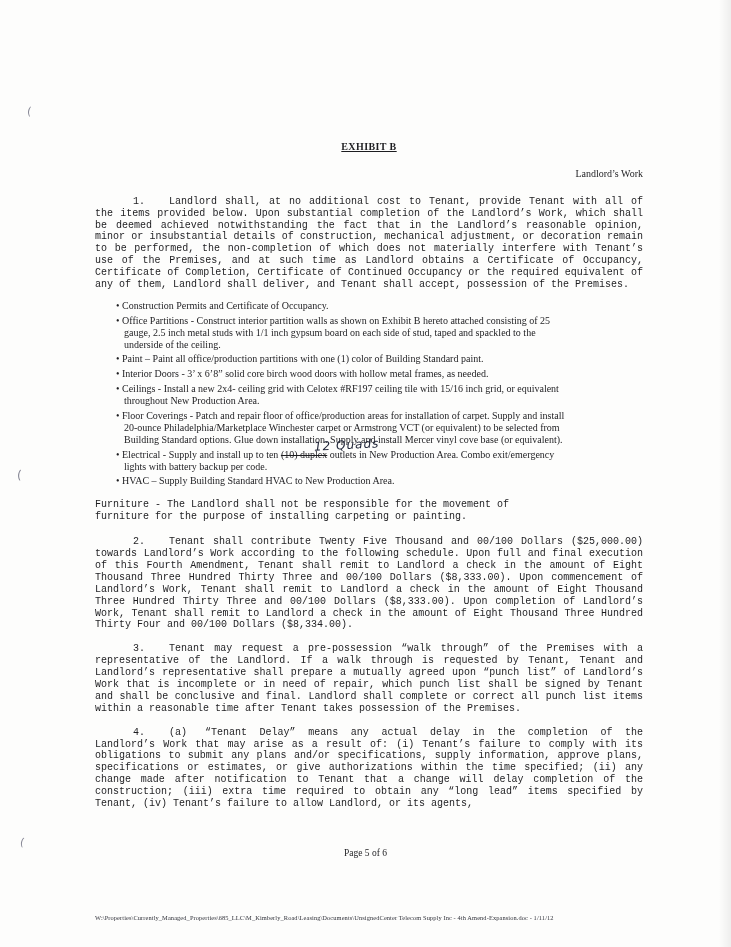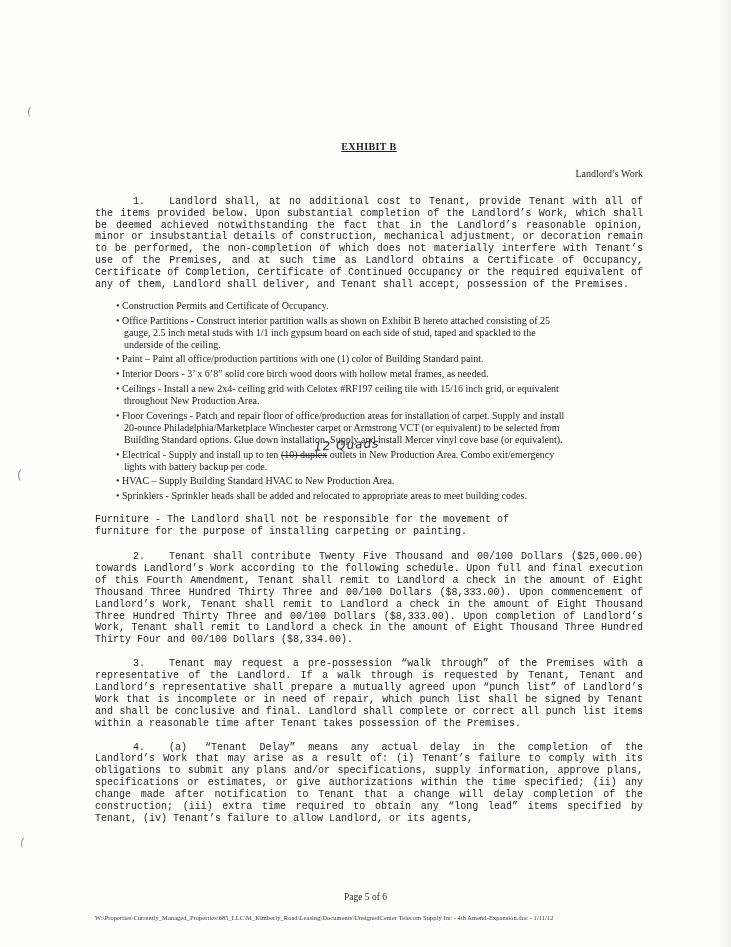--- a/index.html
+++ b/index.html
@@ -23,21 +23,21 @@
   .electrical{position:relative;}
   .struck{text-decoration:line-through;text-decoration-thickness:1px;}
   .hw{font-family:"DejaVu Sans",sans-serif;font-style:italic;color:#23283b;text-indent:0;}
   .hw-quads{position:absolute;left:198px;top:-11px;font-size:12px;transform:rotate(-3deg);
         letter-spacing:1px;white-space:nowrap;}
   .exclusions-wrap{position:relative;margin-top:9px;}
   .hw-note{position:absolute;left:2px;top:-16px;font-size:15px;letter-spacing:1px;
         transform:rotate(-0.6deg);white-space:nowrap;}
   .exclusions-heading{font-weight:bold;text-decoration:underline;display:inline-block;}
   .narrow{text-align:left;margin-right:74px;}
-  .footer{position:absolute;left:0;right:0;top:892px;text-align:center;font-size:9.5px;}
+  .footer{position:absolute;left:0;right:0;top:848px;text-align:center;font-size:9.5px;}
   .filepath{position:absolute;left:95px;top:914px;font-size:6.4px;color:#33343c;letter-spacing:.1px;}
   .pen-mark{position:absolute;font-family:"DejaVu Sans",sans-serif;color:#55566a;opacity:.7;}
   .pm1{left:27px;top:105px;font-size:11px;transform:rotate(6deg);}
   .pm2{left:17px;top:468px;font-size:12px;transform:rotate(4deg);}
   .pm3{left:20px;top:836px;font-size:11px;transform:rotate(10deg);}
 </style>
 </head>
 <body>
 
 <div class="page">
@@ -55,21 +55,20 @@
 
     <ul class="bullets">
       <li>Construction Permits and Certificate of Occupancy.</li>
       <li>Office Partitions - Construct interior partition walls as shown on Exhibit B hereto attached consisting of 25 gauge, 2.5 inch metal studs with 1/1 inch gypsum board on each side of stud, taped and spackled to the underside of the ceiling.</li>
       <li>Paint – Paint all office/production partitions with one (1) color of Building Standard paint.</li>
       <li>Interior Doors - 3’ x 6’8” solid core birch wood doors with hollow metal frames, as needed.</li>
       <li>Ceilings - Install a new 2x4- ceiling grid with Celotex #RF197 ceiling tile with 15/16 inch grid, or equivalent throughout New Production Area.</li>
       <li>Floor Coverings - Patch and repair floor of office/production areas for installation of carpet. Supply and install 20-ounce Philadelphia/Marketplace Winchester carpet or Armstrong VCT (or equivalent) to be selected from Building Standard options. Glue down installation. Supply and install Mercer vinyl cove base (or equivalent).</li>
       <li class="electrical"><span class="hw hw-quads">12 Quads</span><span>Electrical - Supply and install up to ten </span><span class="struck">(10) duplex</span><span> outlets in New Production Area. Combo exit/emergency lights with battery backup per code.</span></li>
       <li>HVAC – Supply Building Standard HVAC to New Production Area.</li>
-      <li>Sprinklers - Sprinkler heads shall be added and relocated to appropriate areas to meet building codes.</li>
     </ul>
 
 
     <p class="para narrow mt12">Furniture - The Landlord shall not be responsible for the movement of furniture for the purpose of installing carpeting or painting.</p>
 
     <p class="para indented mt13"><span class="pnum">2.</span><span>Tenant shall contribute Twenty Five Thousand and 00/100 Dollars ($25,000.00) towards Landlord’s Work according to the following schedule. Upon full and final execution of this Fourth Amendment, Tenant shall remit to Landlord a check in the amount of Eight Thousand Three Hundred Thirty Three and 00/100 Dollars ($8,333.00). Upon commencement of Landlord’s Work, Tenant shall remit to Landlord a check in the amount of Eight Thousand Three Hundred Thirty Three and 00/100 Dollars ($8,333.00). Upon completion of Landlord’s Work, Tenant shall remit to Landlord a check in the amount of Eight Thousand Three Hundred Thirty Four and 00/100 Dollars ($8,334.00).</span></p>
 
     <p class="para indented mt12"><span class="pnum">3.</span><span>Tenant may request a pre-possession “walk through” of the Premises with a representative of the Landlord. If a walk through is requested by Tenant, Tenant and Landlord’s representative shall prepare a mutually agreed upon “punch list” of Landlord’s Work that is incomplete or in need of repair, which punch list shall be signed by Tenant and shall be conclusive and final. Landlord shall complete or correct all punch list items within a reasonable time after Tenant takes possession of the Premises.</span></p>
 
     <p class="para indented mt12"><span class="pnum">4.</span><span class="pnum">(a)</span><span>“Tenant Delay” means any actual delay in the completion of the Landlord’s Work that may arise as a result of: (i) Tenant’s failure to comply with its obligations to submit any plans and/or specifications, supply information, approve plans, specifications or estimates, or give authorizations within the time specified; (ii) any change made after notification to Tenant that a change will delay completion of the construction; (iii) extra time required to obtain any “long lead” items specified by Tenant, (iv) Tenant’s failure to allow Landlord, or its agents,</span></p>

